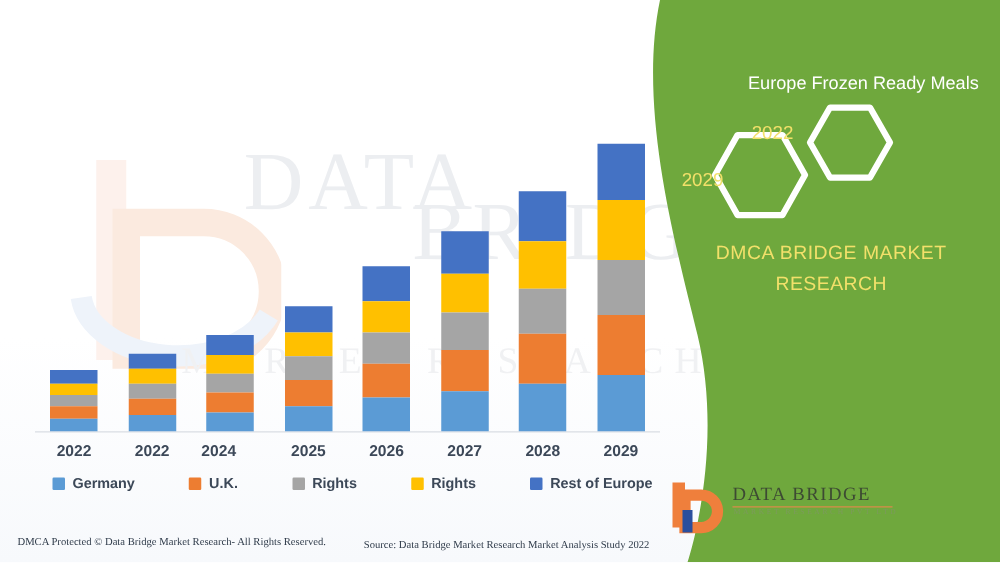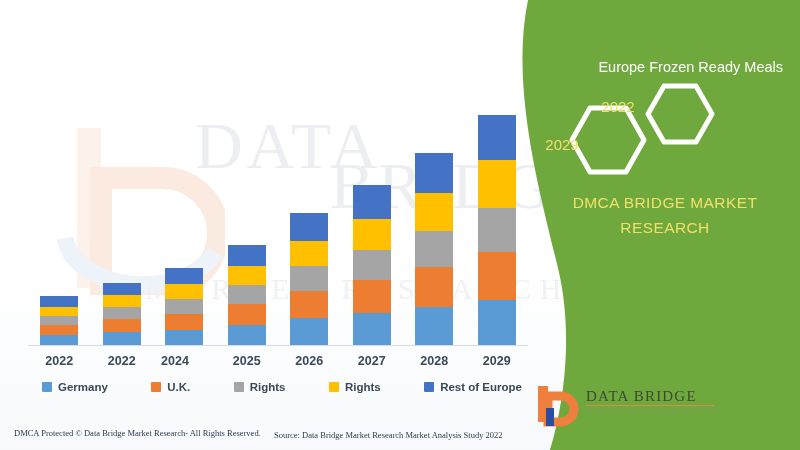--- a/index.html
+++ b/index.html
@@ -137,21 +137,21 @@
   .footer-dmca {
     position: absolute;
     left: 14px; top: 0;
     font-family: "Liberation Serif", serif;
     font-size: 8.5px;
     color: #2f3b4a;
     white-space: nowrap;
   }
   .footer-source {
     position: absolute;
-    left: 274px; top: 2px;
+    left: 291px; top: 2px;
     font-family: "Liberation Serif", serif;
     font-size: 8.5px;
     color: #2f3b4a;
     white-space: nowrap;
   }
 
   
   .green-panel {
     position: absolute;
     right: 0; top: 0;

